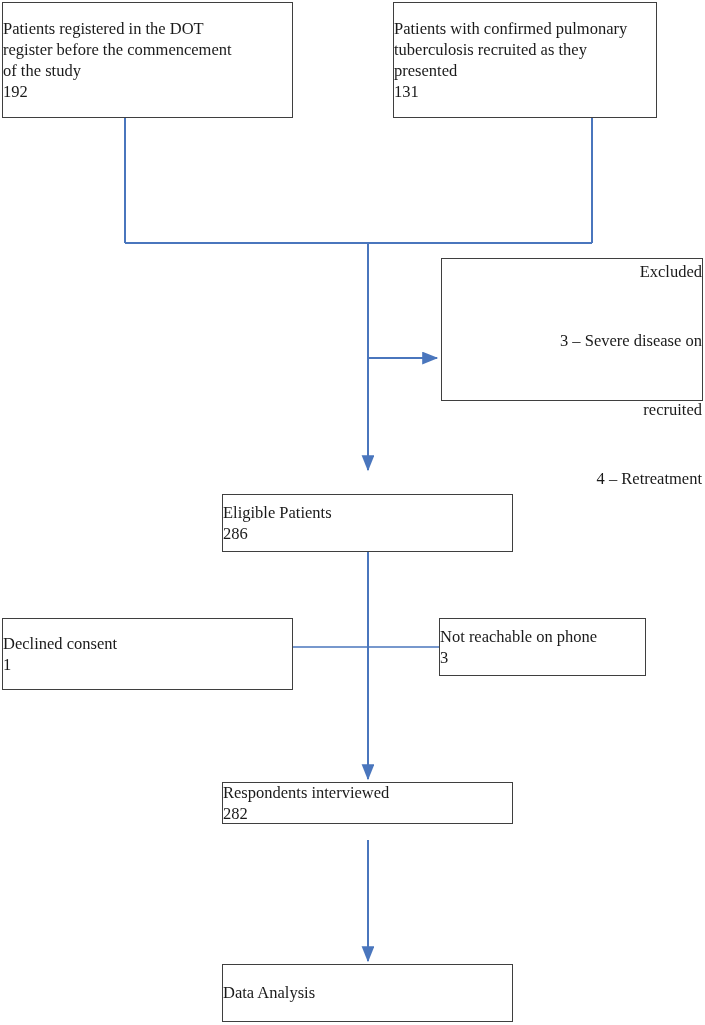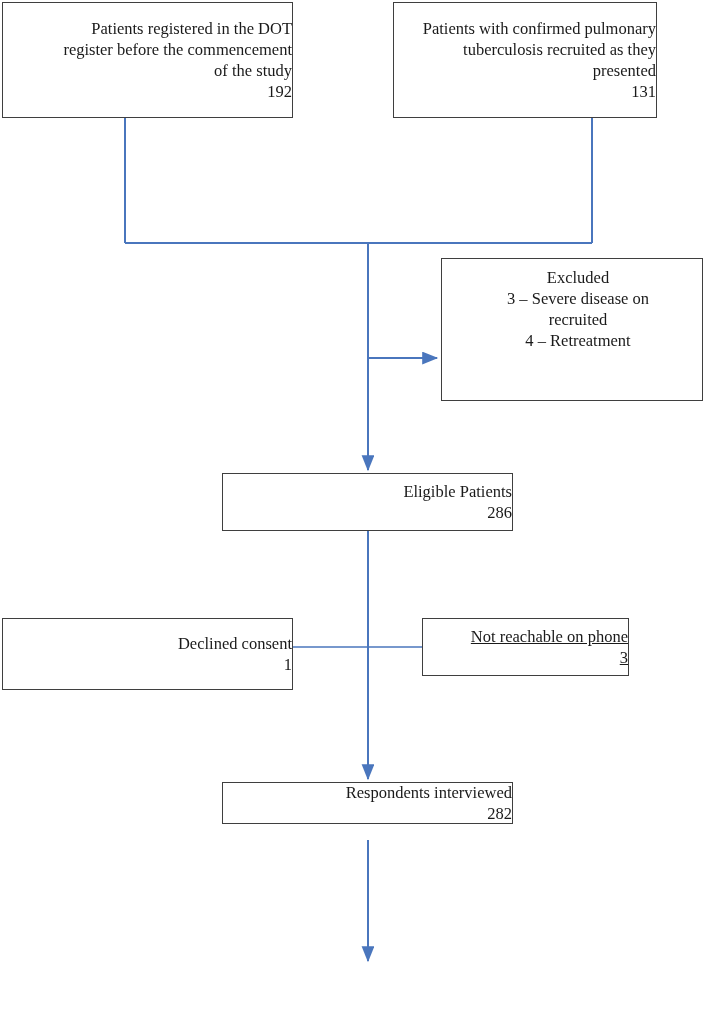--- a/index.html
+++ b/index.html
@@ -27,44 +27,45 @@
     height: 1025px;
   }
   .node {
     position: absolute;
     box-sizing: border-box;
     border: 1.4px solid #3f3f3f;
     background: #ffffff;
     display: flex;
     flex-direction: column;
     justify-content: center;
-    align-items: flex-end;
+    align-items: flex-start;
     text-align: center;
     line-height: 1.28;
     font-size: 16.5px;
     z-index: 2;
   }
   .node.align-left {
-    align-items: center;
+    align-items: flex-end;
     justify-content: flex-start;
     text-align: left;
-    padding: 8px 0 0 12px;
+    padding: 2px 0 0 12px;
+    gap: 48px;
   }
   .node .line {
     display: block;
     white-space: pre;
   }
 
   
   #node-dot-register   { left: 2px;   top: 2px;   width: 291px; height: 116px; }
   #node-recruited      { left: 393px; top: 2px;   width: 264px; height: 116px; }
   #node-excluded       { left: 441px; top: 258px; width: 262px; height: 143px; }
-  #node-eligible       { left: 222px; top: 473px; width: 291px; height: 58px;  }
+  #node-eligible       { left: 222px; top: 494px; width: 291px; height: 58px;  }
   #node-declined       { left: 2px;   top: 618px; width: 291px; height: 72px;  }
-  #node-unreachable    { left: 422px; top: 618px; width: 207px; height: 58px; text-decoration: underline;  }
+  #node-unreachable    { left: 439px; top: 618px; width: 207px; height: 58px;  }
   #node-respondents    { left: 222px; top: 782px; width: 291px; height: 42px;  }
   #node-analysis       { left: 222px; top: 964px; width: 291px; height: 58px;  }
 </style>
 </head>
 <body>
 
 <div id="flow-canvas">
 
   <svg id="connector-layer" viewBox="0 0 705 1025" width="705" height="1025">
     <defs>
@@ -124,14 +125,17 @@
   <div class="node" id="node-unreachable">
     <span class="line">Not reachable on phone</span>
     <span class="line">3</span>
   </div>
 
   <div class="node" id="node-respondents">
     <span class="line">Respondents interviewed</span>
     <span class="line">282</span>
   </div>
 
+  <div class="node" id="node-analysis">
+    <span class="line">Data Analysis</span>
+  </div>
 
 </div>
 
 </body></html>

